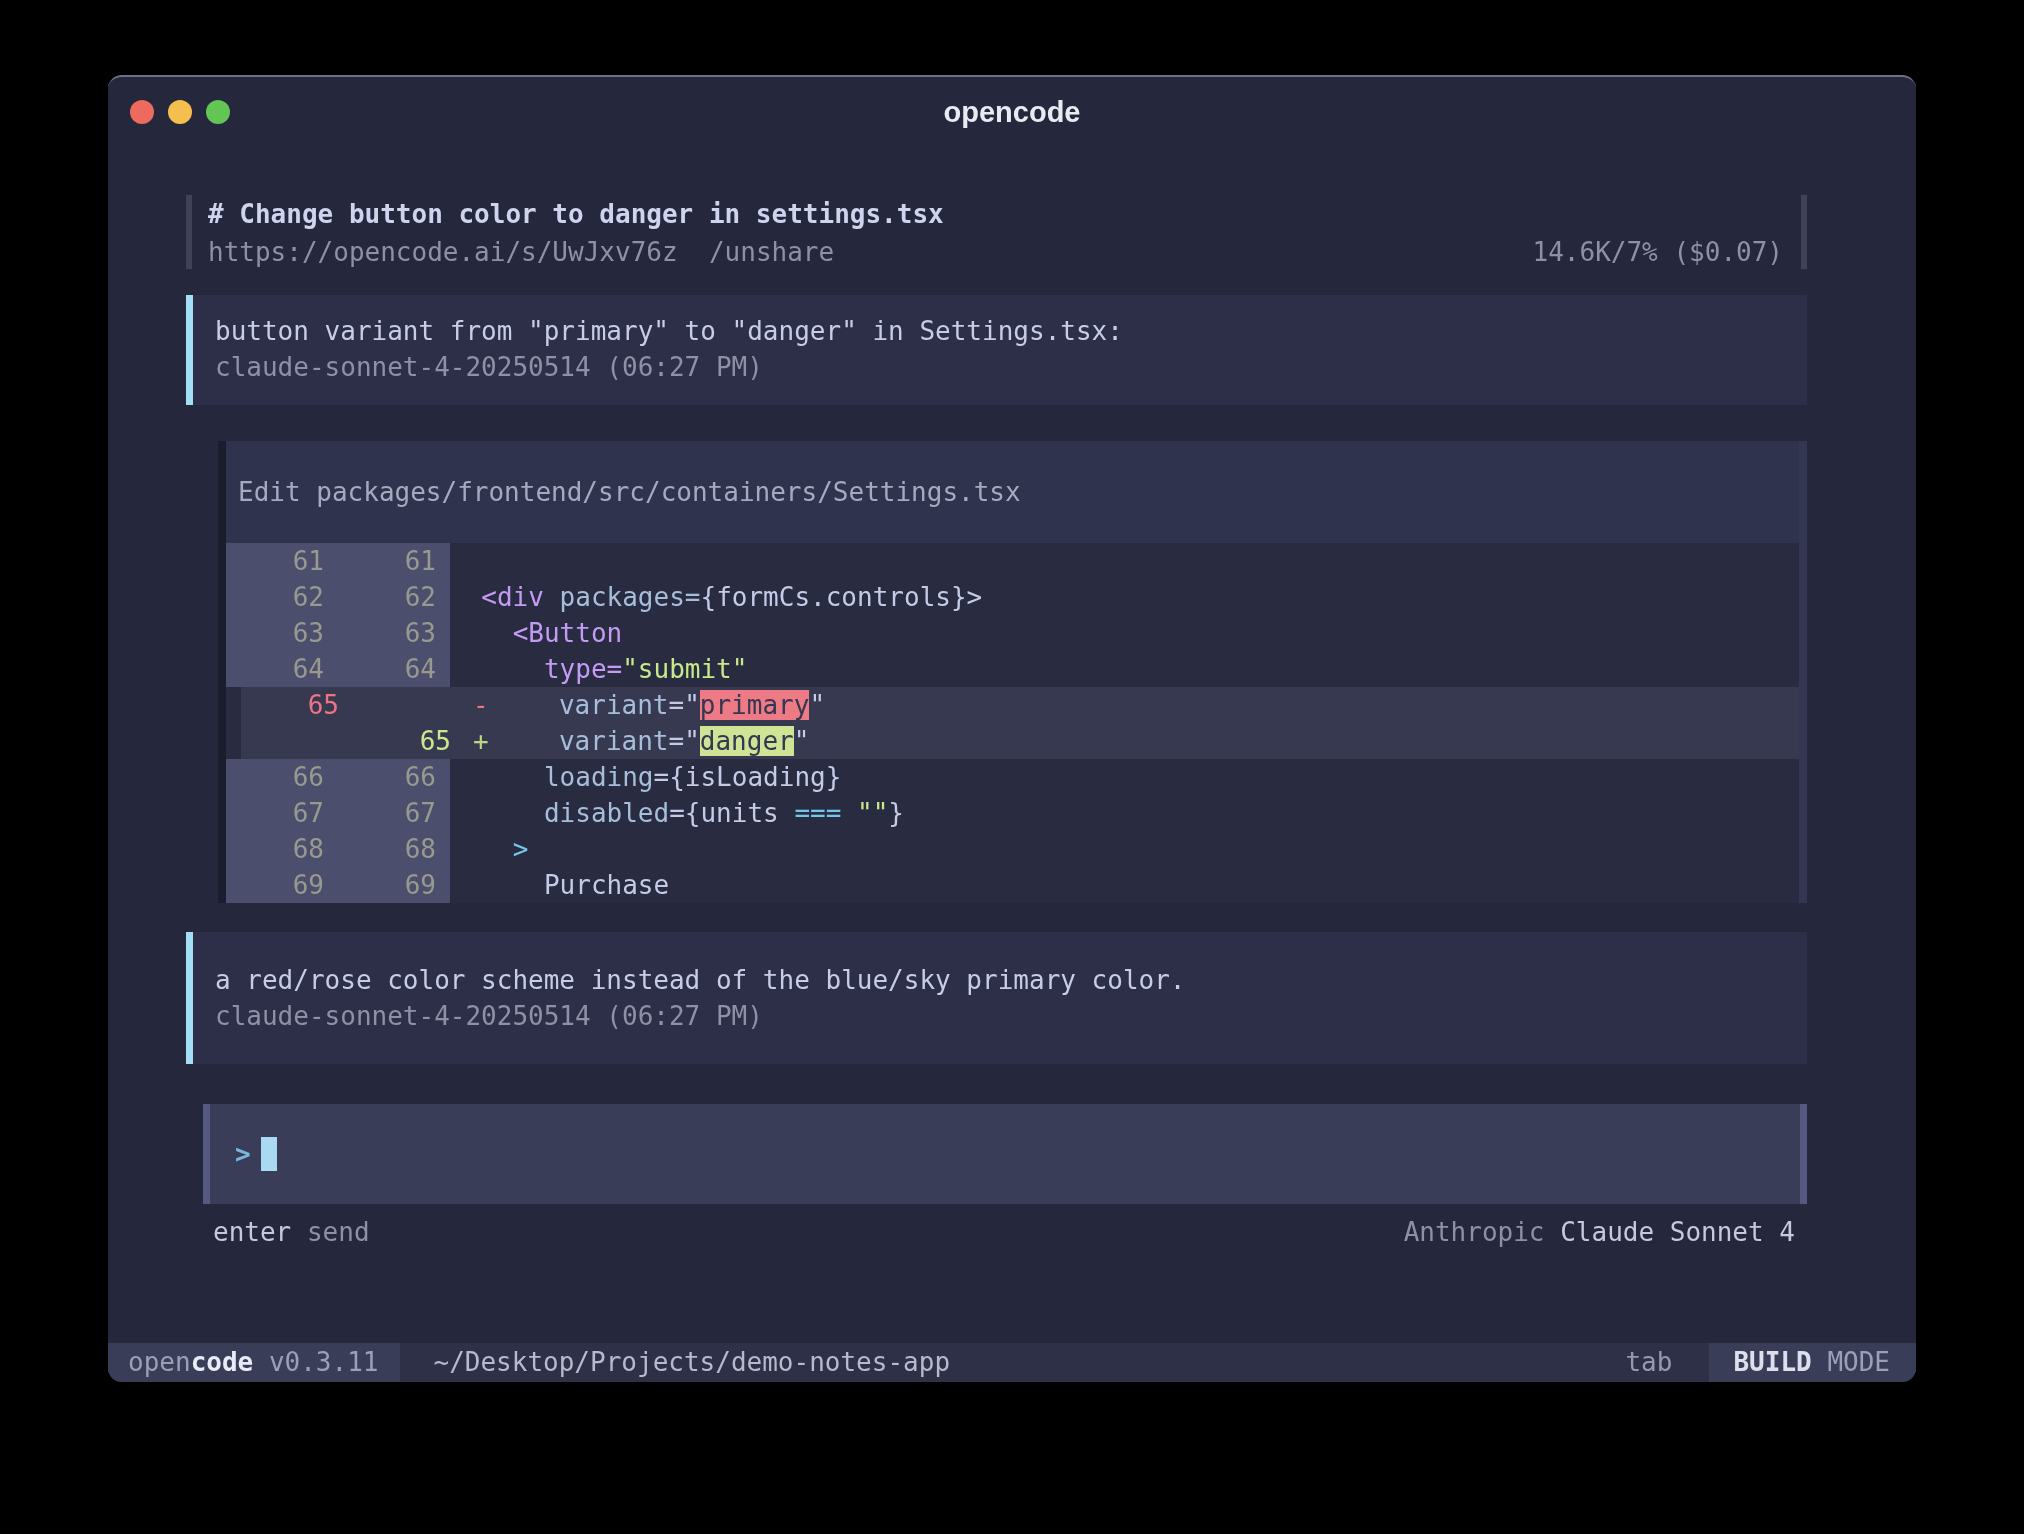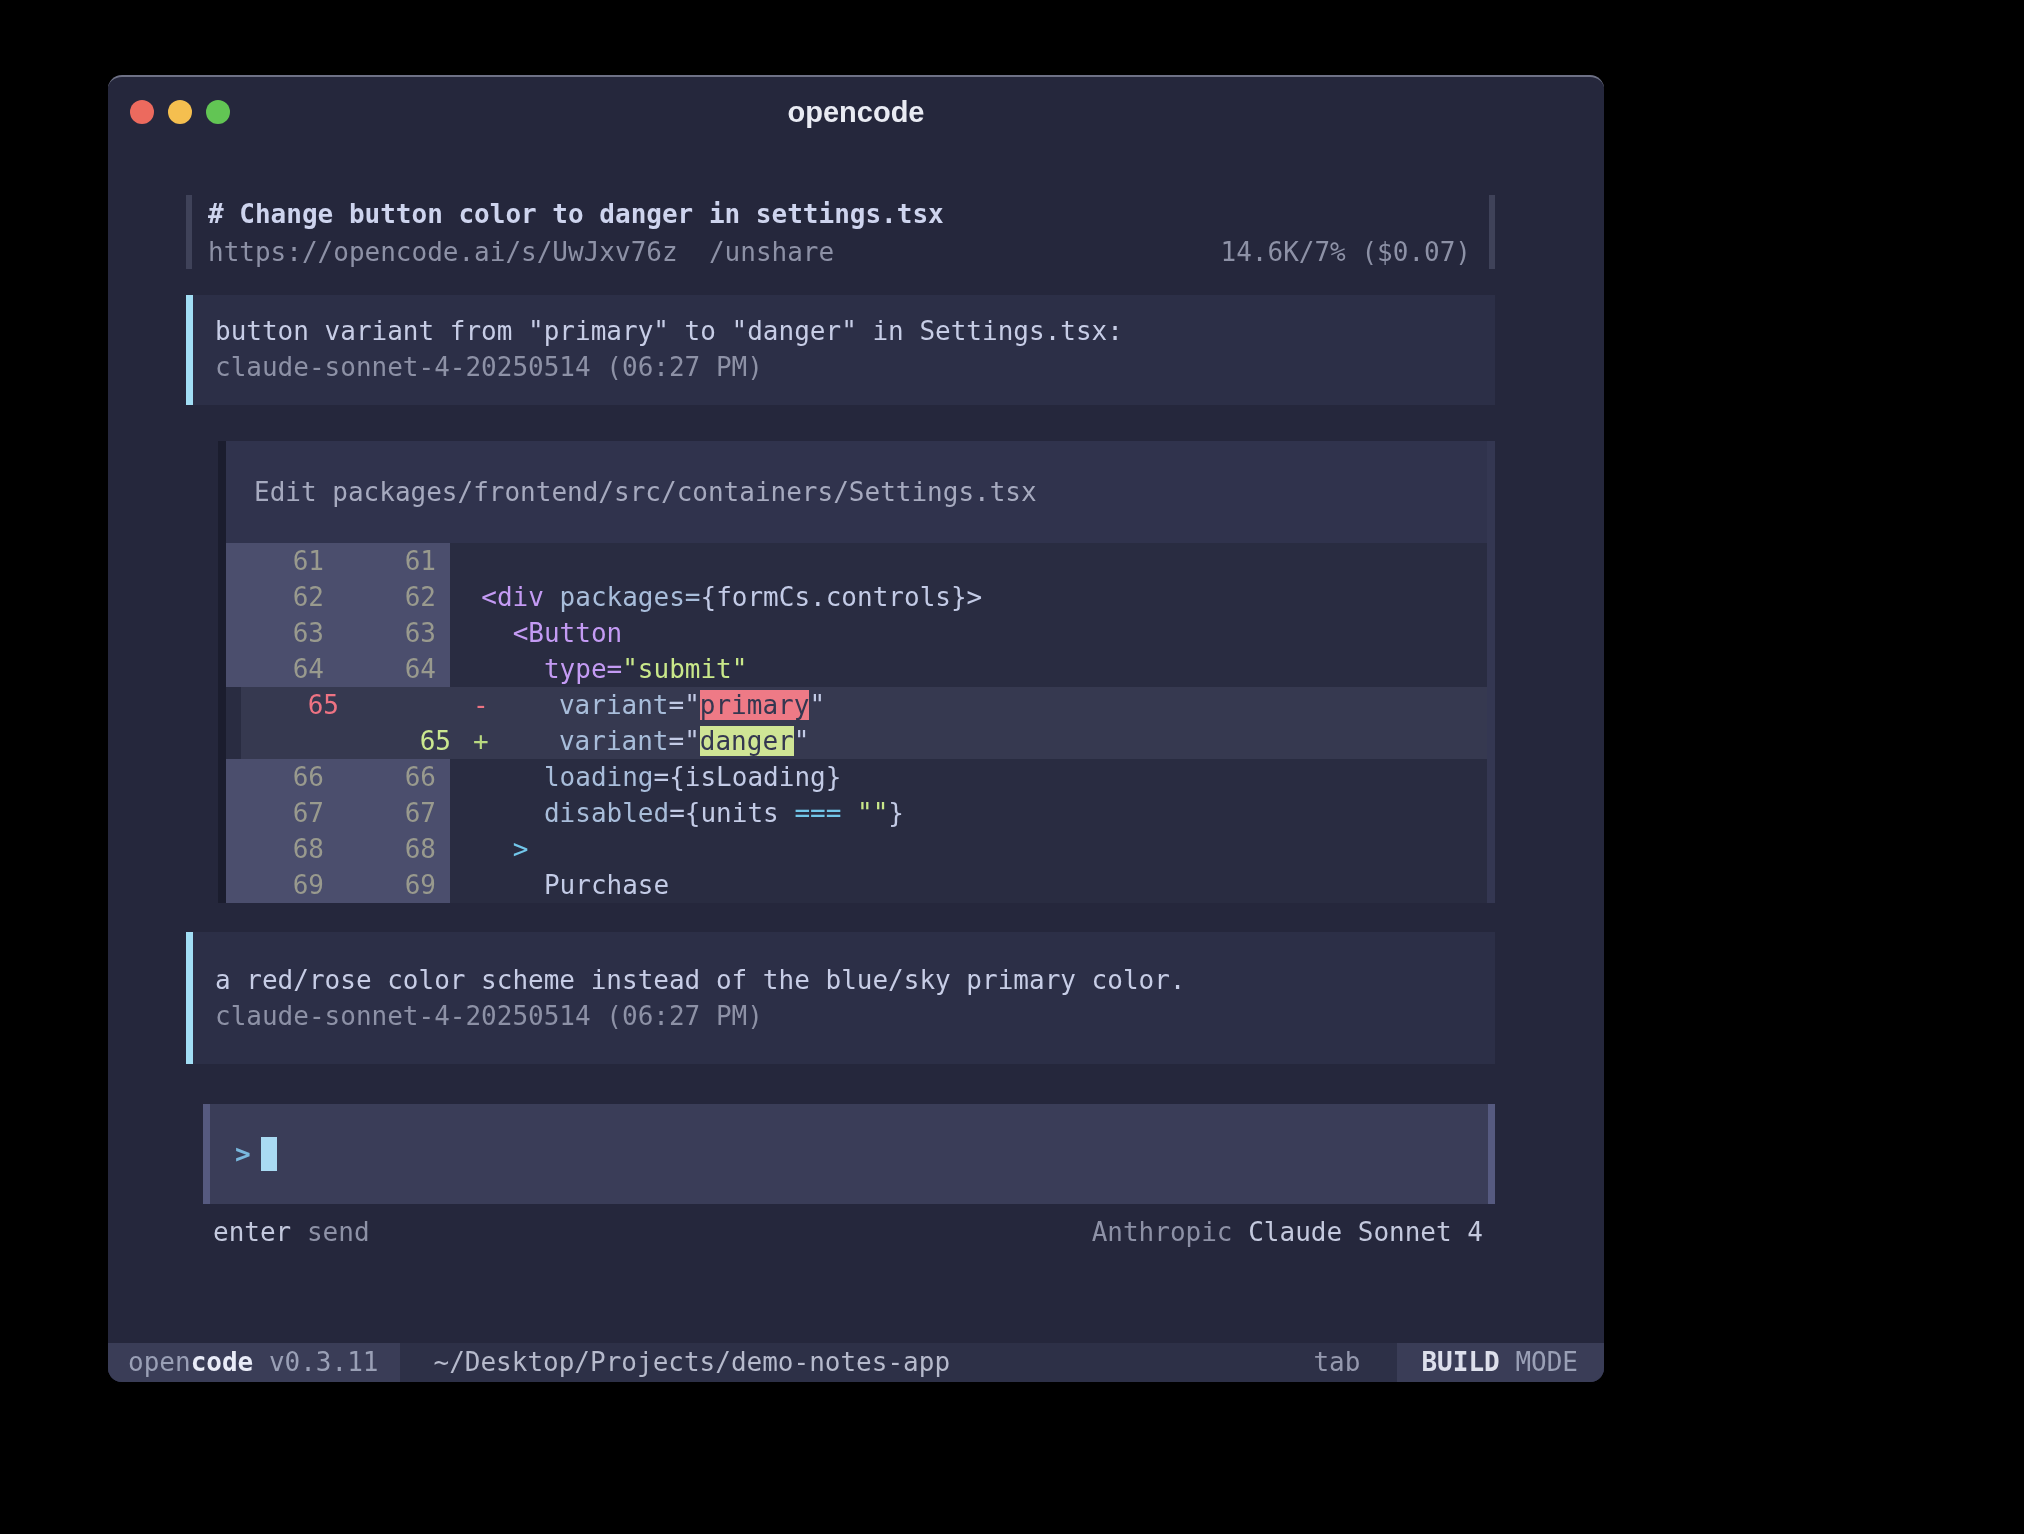--- a/index.html
+++ b/index.html
@@ -1,21 +1,21 @@
 <!DOCTYPE html>
 <html><head>
 <meta charset="utf-8">
 <style>
   html,body{margin:0;padding:0;}
   body{
     width:2024px;height:1534px;background:#000;overflow:hidden;position:relative;
     font-family:"DejaVu Sans Mono",monospace;
   }
   .window{
-    position:absolute;left:108px;top:75px;width:1496px;height:1307px;
+    position:absolute;left:108px;top:75px;width:1808px;height:1307px;
     background:#25273c;border-radius:14px;overflow:hidden;
     border-top:2px solid #6e7186;box-sizing:border-box;
   }
   
   .titlebar{height:70px;position:relative;display:flex;align-items:center;justify-content:center;}
   .traffic{position:absolute;left:22px;top:0;height:70px;display:flex;align-items:center;gap:14px;}
   .dot{width:24px;height:24px;border-radius:50%;}
   .dot.red{background:#ec6a5e;}
   .dot.yellow{background:#f5bf4f;}
   .dot.green{background:#62c554;}
@@ -42,21 +42,21 @@
   .msg-block.second{margin-top:29px;padding-top:30px;padding-bottom:30px;}
   .msg-line{white-space:pre;}
   .msg-model{color:#8d91a6;white-space:pre;}
   
   .edit-block{
     margin-top:36px;margin-left:32px;
     border-left:8px solid #1b1d2e;border-right:8px solid #343752;
   }
   .edit-header{
     height:102px;background:#30334d;display:flex;align-items:center;
-    padding-left:28px;font-size:26px;color:#a6aabf;white-space:pre;
+    padding-left:12px;font-size:26px;color:#a6aabf;white-space:pre;
   }
   .diff{background:#292c41;}
   .diff-row{display:flex;height:36px;line-height:36px;font-size:26px;}
   .diff-row.changed{background:#363950;margin-left:15px;}
   .gutter{display:flex;flex:none;}
   .gutter .num{
     width:112px;box-sizing:border-box;text-align:right;padding-right:14px;
     color:#999a8e;flex:none;
   }
   .diff-row.ctx .gutter .num{background:#4b4e6d;}

